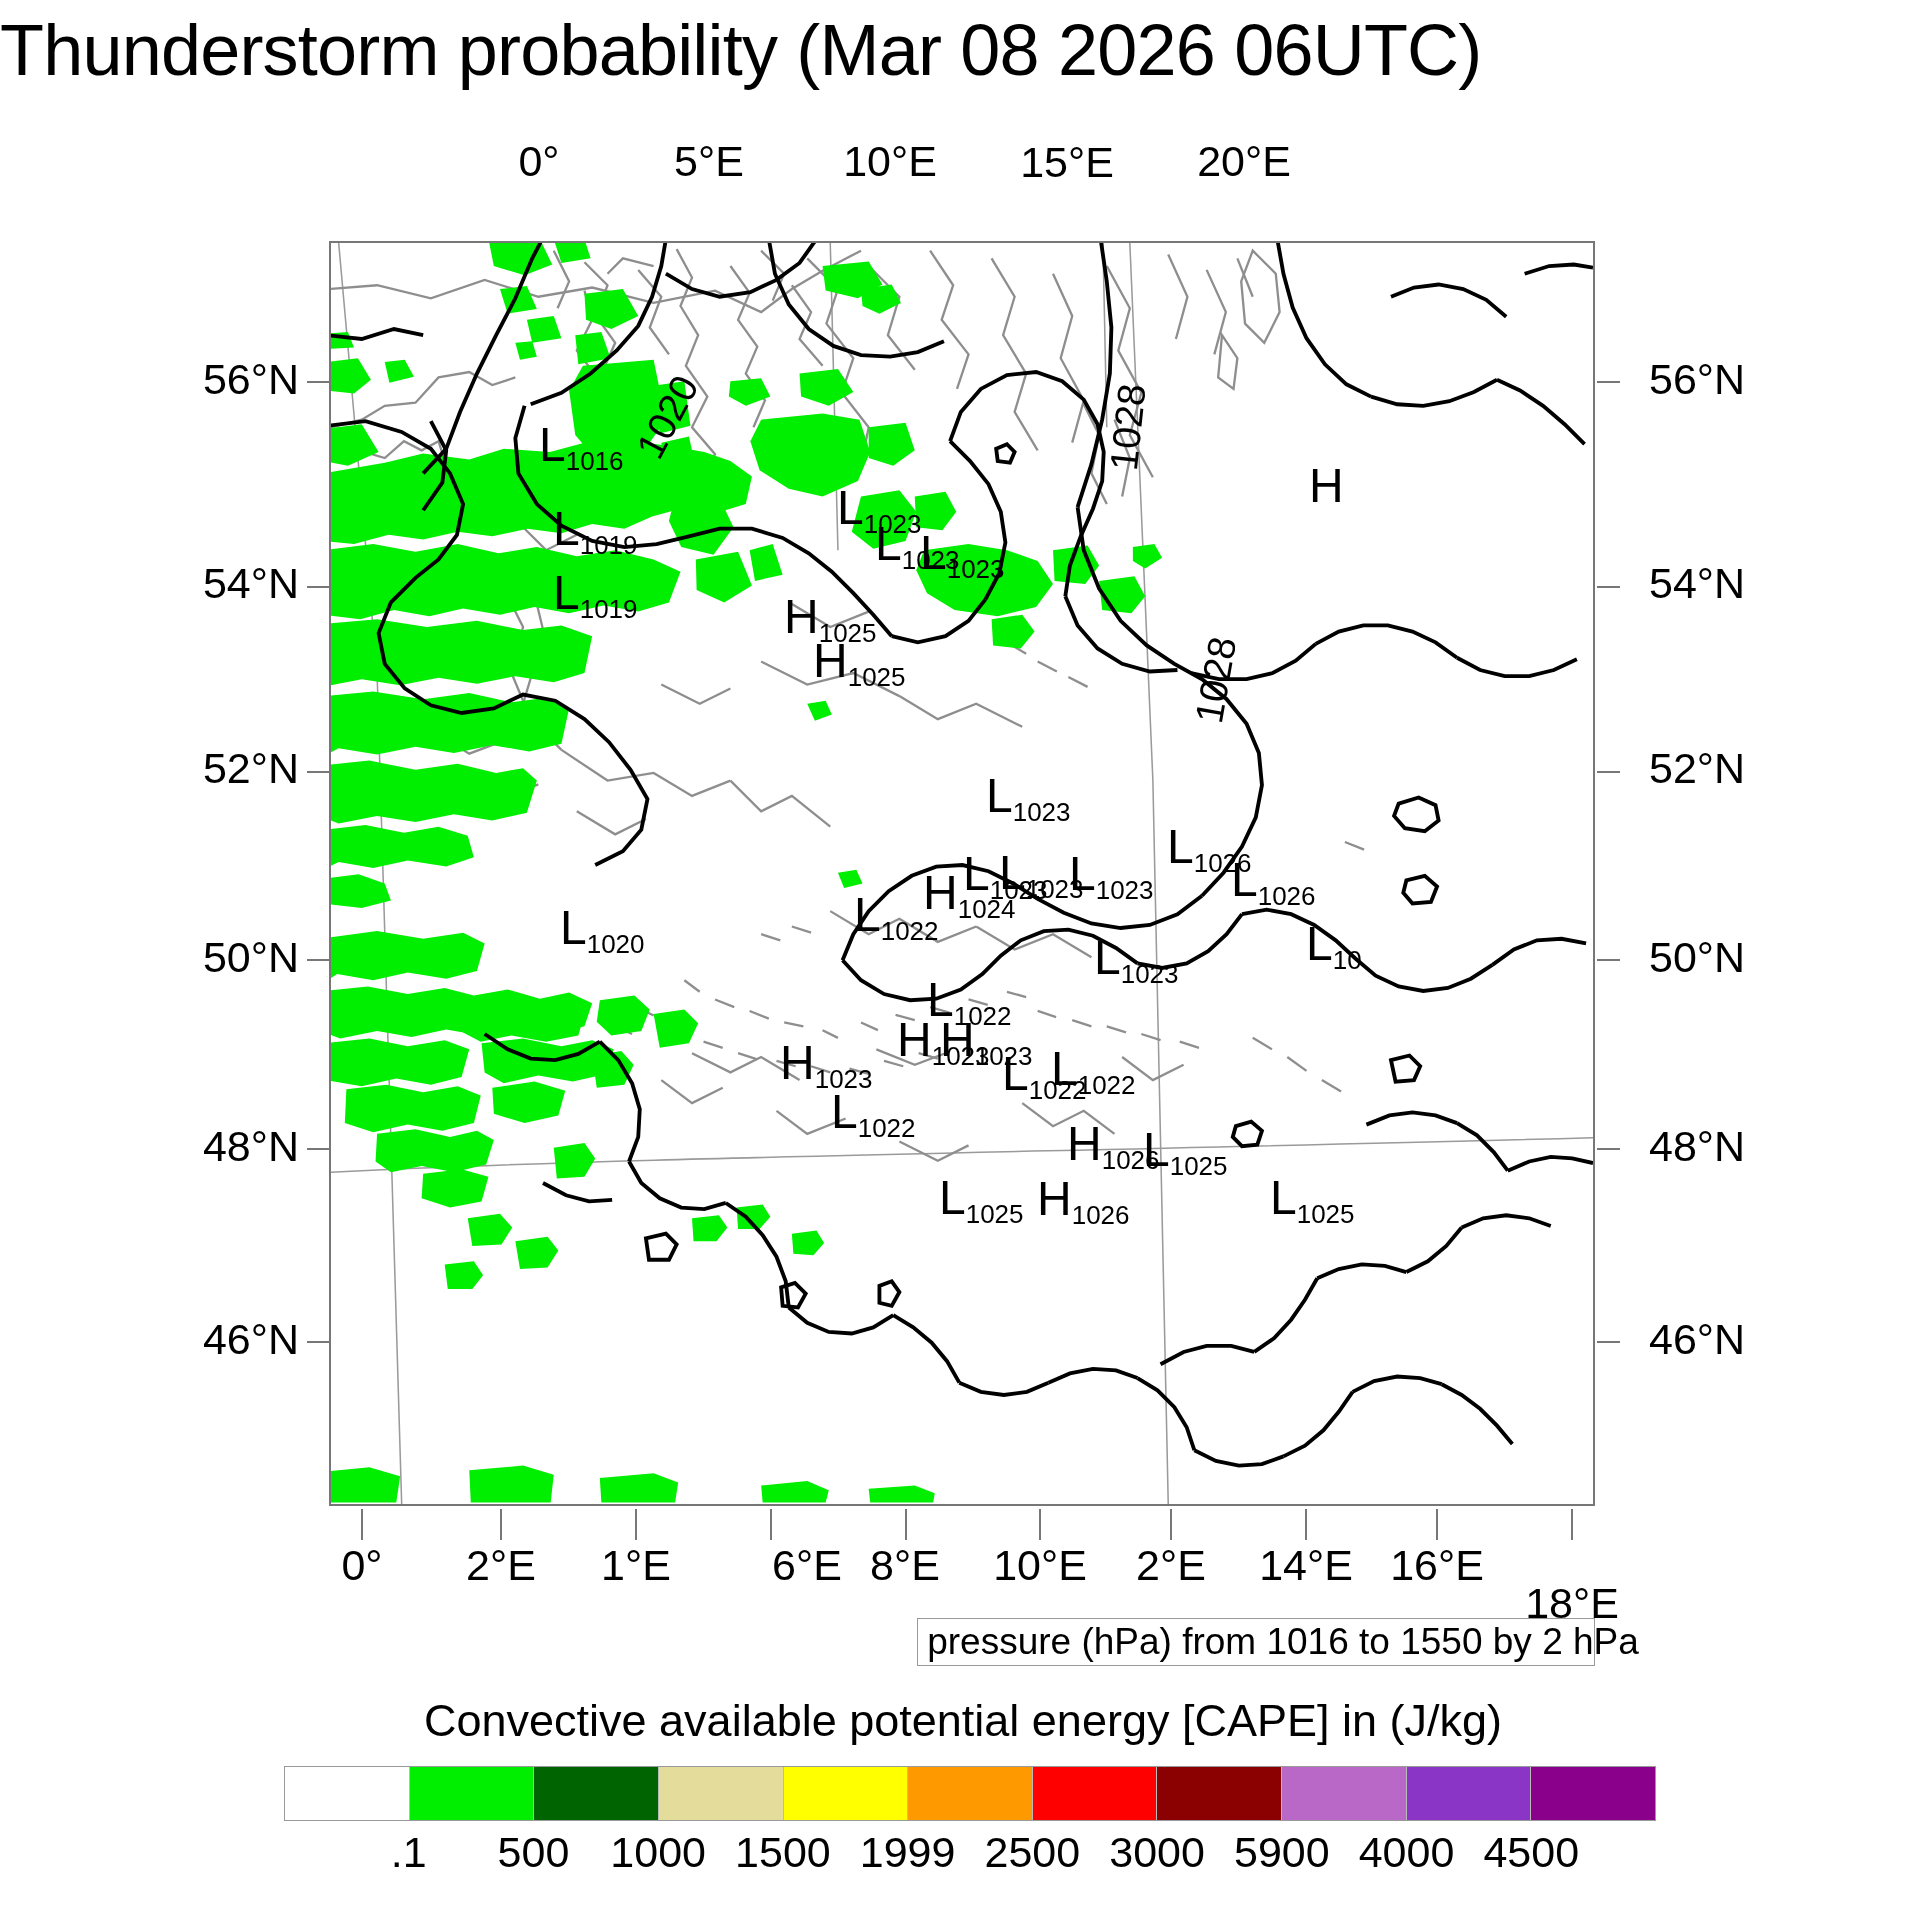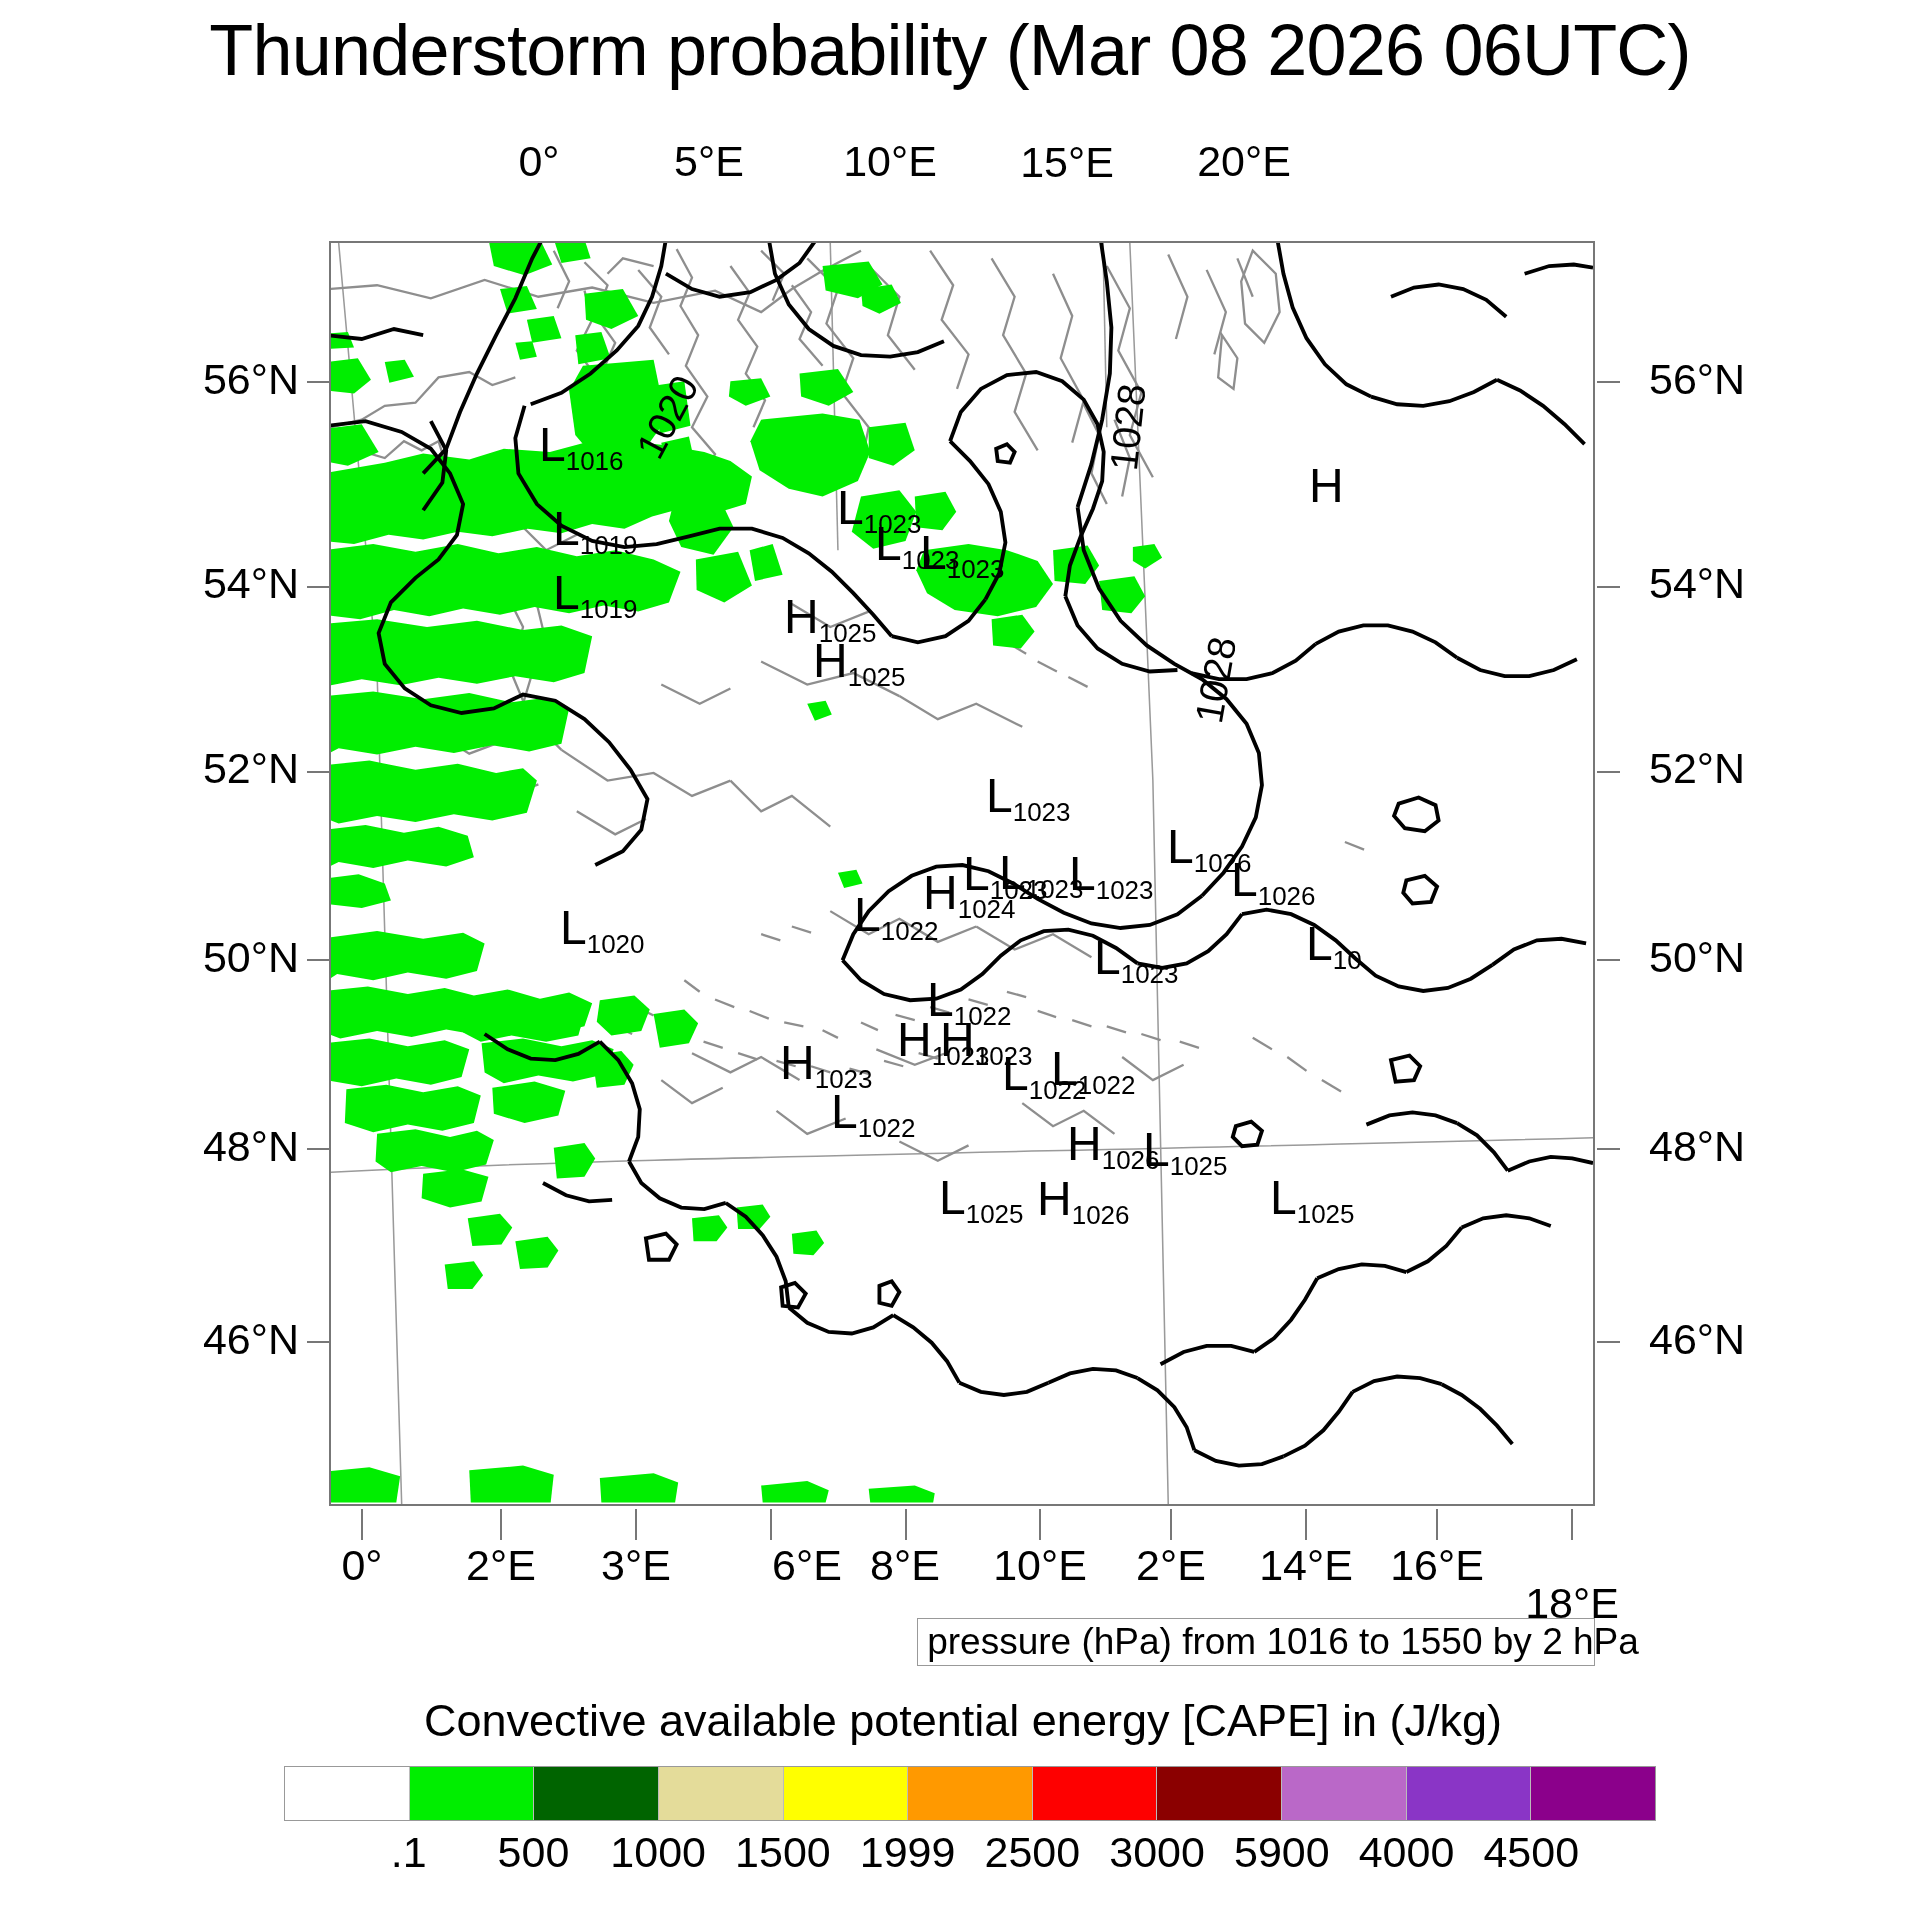--- a/index.html
+++ b/index.html
@@ -1,20 +1,20 @@
 <!DOCTYPE html>
 <html style="font-size:12.3px"><head>
 <meta charset="utf-8">
 <style>
   html,body{margin:0;padding:0;background:#fff;}
   body{width:1926px;height:1926px;position:relative;
        font-family:"Liberation Sans", sans-serif;color:#000;overflow:hidden;}
 
   #page-title{
-    position:absolute;left:0;top:14px;width:1900px;text-align:center;
+    position:absolute;left:0;top:14px;width:1900px;
     font-size:72px;line-height:1.0;font-weight:400;letter-spacing:-0.8px;
     font-family:"Liberation Sans", sans-serif;
   }
 
   
   #map-frame{
     position:absolute;left:329px;top:241px;width:1266px;height:1265px;
     border:2.3px solid #777;box-sizing:border-box;background:#fff;overflow:hidden;
   }
   #map-svg{position:absolute;left:0;top:0;width:100%;height:100%;}
@@ -382,21 +382,21 @@
     <div class="axis-lab" style="left: 890px; top: 137px; transform: translateX(-50%);">10°E</div>
     <div class="tickmark" style="left: 890px; top: 193px; width: 1.5px; height: 0px;"></div>
     <div class="axis-lab" style="left: 1067px; top: 138px; transform: translateX(-50%);">15°E</div>
     <div class="tickmark" style="left: 1067px; top: 193px; width: 1.5px; height: 0px;"></div>
     <div class="axis-lab" style="left: 1244px; top: 137px; transform: translateX(-50%);">20°E</div>
     <div class="tickmark" style="left: 1244px; top: 193px; width: 1.5px; height: 0px;"></div>
     <div class="axis-lab" style="left: 362px; top: 1541px; transform: translateX(-50%);">0°</div>
     <div class="tickmark" style="left: 361px; top: 1509px; width: 1.5px; height: 31px;"></div>
     <div class="axis-lab" style="left: 501px; top: 1541px; transform: translateX(-50%);">2°E</div>
     <div class="tickmark" style="left: 500px; top: 1509px; width: 1.5px; height: 31px;"></div>
-    <div class="axis-lab" style="left: 636px; top: 1541px; transform: translateX(-50%);">3°E</div>
+    <div class="axis-lab" style="left: 636px; top: 1541px; transform: translateX(-50%);">1°E</div>
     <div class="tickmark" style="left: 635px; top: 1509px; width: 1.5px; height: 31px;"></div>
     <div class="axis-lab" style="left: 771px; top: 1541px; transform: translateX(-50%); margin-left: 36px;">6°E</div>
     <div class="tickmark" style="left: 770px; top: 1509px; width: 1.5px; height: 31px;"></div>
     <div class="axis-lab" style="left: 905px; top: 1541px; transform: translateX(-50%);">8°E</div>
     <div class="tickmark" style="left: 905px; top: 1509px; width: 1.5px; height: 31px;"></div>
     <div class="axis-lab" style="left: 1040px; top: 1541px; transform: translateX(-50%);">10°E</div>
     <div class="tickmark" style="left: 1039px; top: 1509px; width: 1.5px; height: 31px;"></div>
     <div class="axis-lab" style="left: 1171px; top: 1541px; transform: translateX(-50%);">2°E</div>
     <div class="tickmark" style="left: 1170px; top: 1509px; width: 1.5px; height: 31px;"></div>
     <div class="axis-lab" style="left: 1306px; top: 1541px; transform: translateX(-50%);">14°E</div>

